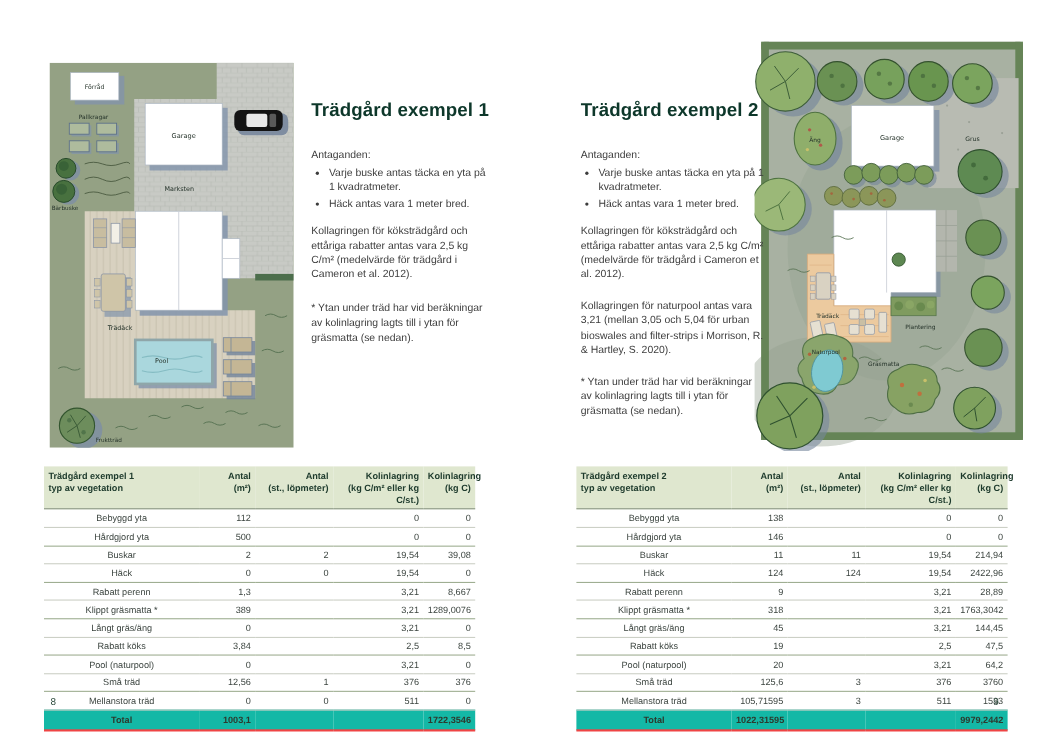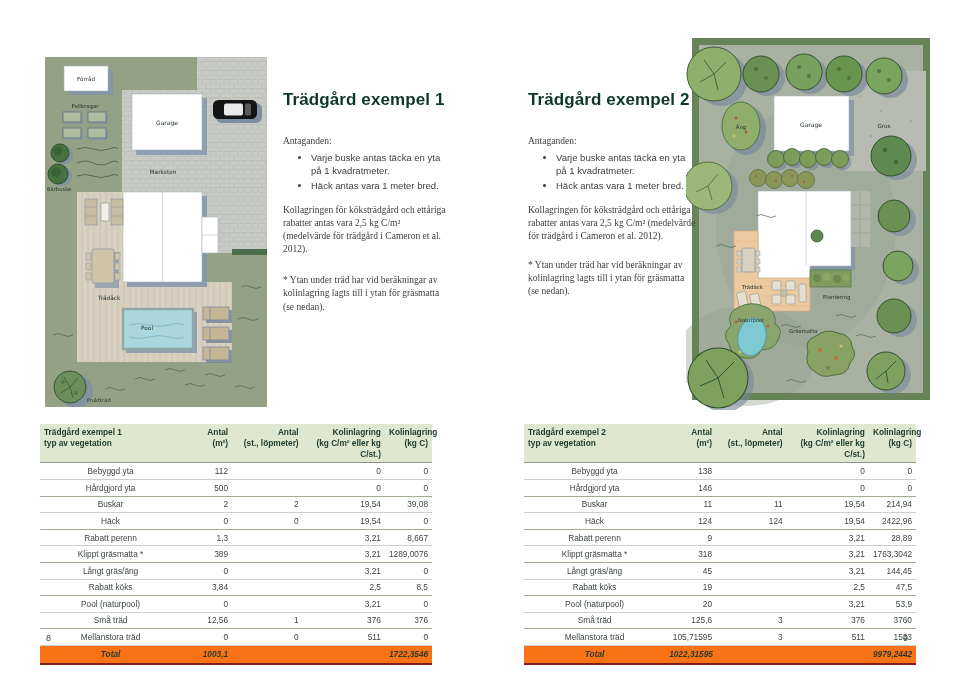--- a/index.html
+++ b/index.html
@@ -5,44 +5,44 @@
   * { margin:0; padding:0; box-sizing:border-box; }
   html,body { width:960px; height:677px; background:#ffffff; font-family:"Liberation Sans", sans-serif; position:relative; overflow:hidden; }
 
   .abs { position:absolute; }
 
   
   .text-col { position:absolute; color:#3d3d3d; font-size:9.5px; line-height:1.38; }
   #left-text  { left:283px; top:88px;  width:164px; }
   #right-text { left:528px; top:88px; width:168px; }
   .page-title { font-size:17px; font-weight:bold; color:#0d372a; margin-bottom:24px; letter-spacing:0.1px; }
-  .para { margin-bottom:12px;font-family:Liberation Serif, serif; }
+  .para { margin-bottom:12px; }
   .bullets { list-style:disc; padding-left:14px; margin:2px 0 12px 2px; }
-  .bullets li { margin-bottom:2px;margin-left:12px; }
+  .bullets li { margin-bottom:2px; }
 
   
   .pagenum { position:absolute; font-size:9px; color:#2b493b; }
   #pagenum-left  { left:46px;  top:633px; }
   #pagenum-right { left:903px; top:633px; }
 
   
   .veg-table { position:absolute; top:424px; width:392px; border-collapse:collapse; font-size:8.3px; color:#3a433e; table-layout:fixed; }
   #table-left  { left:40px; }
   #table-right { left:524px; }
   .veg-table col.c1 { width:36%; }
   .veg-table col.c2 { width:13%; }
   .veg-table col.c3 { width:18%; }
   .veg-table col.c4 { width:21%; }
   .veg-table col.c5 { width:12%; }
   .veg-table th { background:#dfe7cf; color:#1d3a2c; font-weight:bold; font-size:8.3px; line-height:1.3; padding:3px 4px; text-align:right; vertical-align:top; border-bottom:1px solid #8d9886; }
   .veg-table th.first { text-align:left; }
   .veg-table td { padding:2.8px 4px; text-align:right; border-bottom:1px solid #ccd0c6; }
   .veg-table td.first { text-align:center; }
   .veg-table tbody tr:nth-of-type(even) td { border-bottom:1px solid #9fae92; }
-  .veg-table tfoot td { background:#f97316; font-weight:bold; color:#2c3a2e; border-bottom:2px solid #7f1d1d; border-top:none; padding:3.5px 4px;font-style:italic; }
+  .veg-table tfoot td { background:#14b8a6; font-weight:bold; color:#2c3a2e; border-bottom:2px solid #ef4444; border-top:none; padding:3.5px 4px; }
 
   
   #illus-left  { left:45px;  top:57px; }
   #illus-right { left:686px; top:26px; }
   svg text { font-family:"DejaVu Sans", sans-serif; fill:#25332a; }
 </style>
 </head>
 <body>
 
 <svg id="illus-left" class="abs" width="222" height="350" viewBox="0 0 222 350">
@@ -373,20 +373,21 @@
 </div>
 
 <div id="right-text" class="text-col">
   <div class="page-title">Trädgård exempel 2</div>
   <div class="para" style="margin-bottom:2px;">Antaganden:</div>
   <ul class="bullets">
     <li>Varje buske antas täcka en yta på 1 kvadratmeter.</li>
     <li>Häck antas vara 1 meter bred.</li>
   </ul>
   <div class="para">Kollagringen för köksträdgård och ettåriga rabatter antas vara 2,5 kg C/m² (medelvärde för trädgård i Cameron et al. 2012).</div>
+  <div class="para" style="margin-top:16px;">Kollagringen för naturpool antas vara 3,21 (mellan 3,05 och 5,04 för urban bioswales and filter-strips i Morrison, R. &amp; Hartley, S. 2020).</div>
   <div class="para" style="margin-top:16px;">* Ytan under träd har vid beräkningar av kolinlagring lagts till i ytan för gräsmatta (se nedan).</div>
 </div>
 
 <table id="table-left" class="veg-table">
   <colgroup>
       <col class="c1">
       <col class="c2">
       <col class="c3">
       <col class="c4">
       <col class="c5">
@@ -612,21 +613,21 @@
         <td></td>
         <td>2,5</td>
         <td>47,5</td>
       </tr>
 
       <tr>
         <td class="first">Pool (naturpool)</td>
         <td>20</td>
         <td></td>
         <td>3,21</td>
-        <td>53,9</td>
+        <td>64,2</td>
       </tr>
 
       <tr>
         <td class="first">Små träd</td>
         <td>125,6</td>
         <td>3</td>
         <td>376</td>
         <td>3760</td>
       </tr>
 

